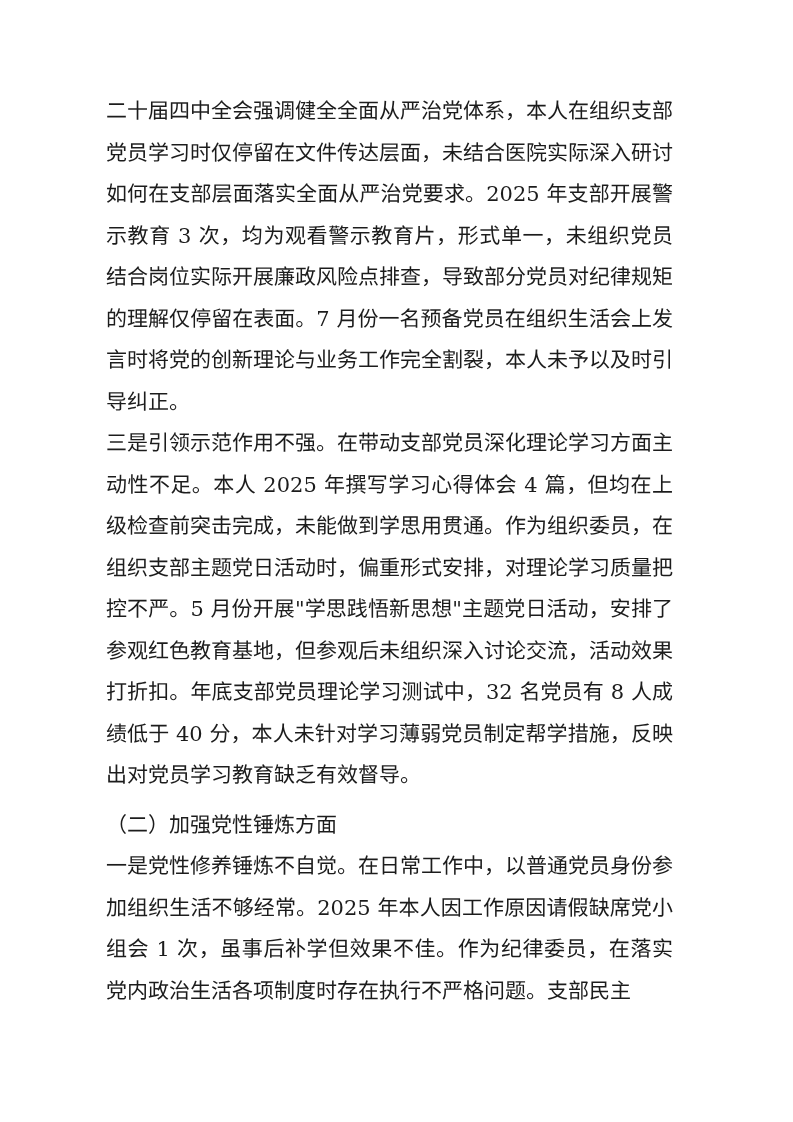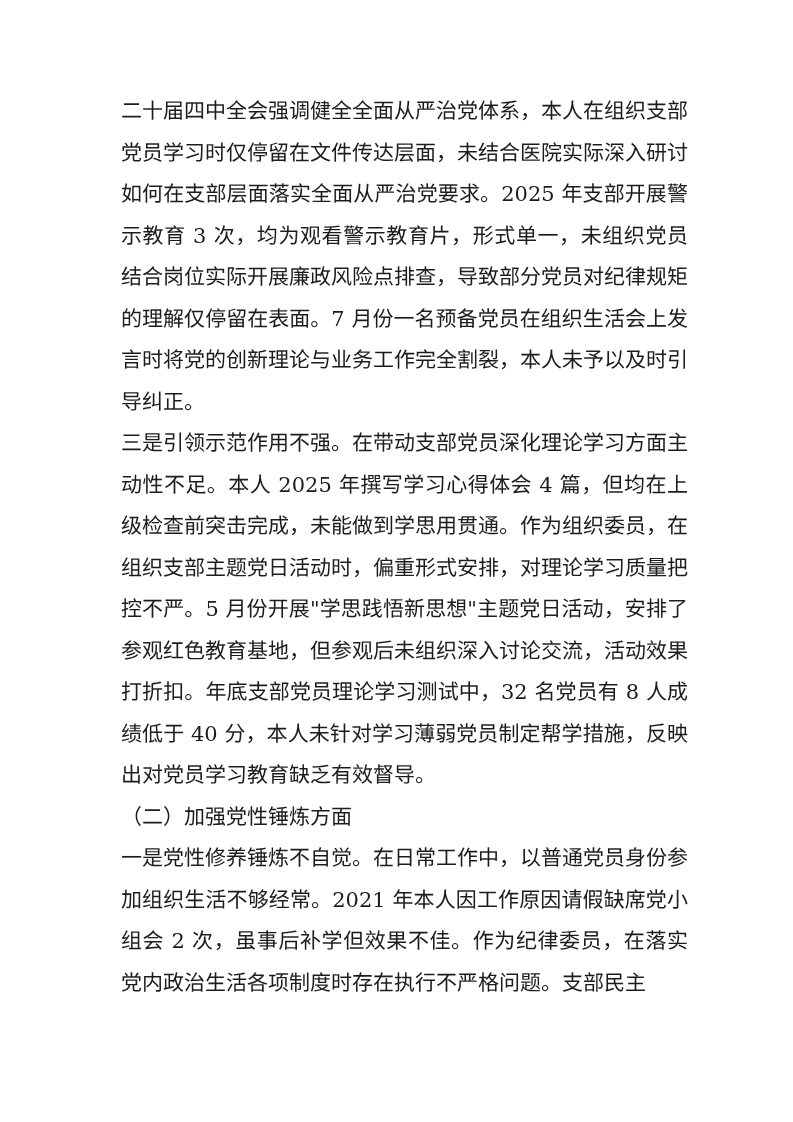--- a/index.html
+++ b/index.html
@@ -17,42 +17,43 @@
   .page {
     position: absolute;
     left: 0;
     top: 0;
     width: 793px;
     height: 1122px;
     background: #ffffff;
   }
   .text-block {
     position: absolute;
-    left: 121px;
+    left: 106px;
     top: 91px;
     width: 567px;
     color: #1c1c1c;
     font-size: 21px;
     line-height: 41.5px;
     text-align: justify;
     word-break: break-all;
     overflow-wrap: break-word;
   }
   .text-block p {
     margin: 0;
     padding: 0;
     text-indent: 0;
   }
   .text-block p.heading {
     text-align: left;
+    margin-top: 8px;
   }
 </style>
 </head>
 <body>
 
 <div class="page">
   <div class="text-block">
     <p>二十届四中全会强调健全全面从严治党体系，本人在组织支部党员学习时仅停留在文件传达层面，未结合医院实际深入研讨如何在支部层面落实全面从严治党要求。2025 年支部开展警示教育 3 次，均为观看警示教育片，形式单一，未组织党员结合岗位实际开展廉政风险点排查，导致部分党员对纪律规矩的理解仅停留在表面。7 月份一名预备党员在组织生活会上发言时将党的创新理论与业务工作完全割裂，本人未予以及时引导纠正。</p>
     <p>三是引领示范作用不强。在带动支部党员深化理论学习方面主动性不足。本人 2025 年撰写学习心得体会 4 篇，但均在上级检查前突击完成，未能做到学思用贯通。作为组织委员，在组织支部主题党日活动时，偏重形式安排，对理论学习质量把控不严。5 月份开展"学思践悟新思想"主题党日活动，安排了参观红色教育基地，但参观后未组织深入讨论交流，活动效果打折扣。年底支部党员理论学习测试中，32 名党员有 8 人成绩低于 40 分，本人未针对学习薄弱党员制定帮学措施，反映出对党员学习教育缺乏有效督导。</p>
     <p class="heading">（二）加强党性锤炼方面</p>
-    <p>一是党性修养锤炼不自觉。在日常工作中，以普通党员身份参加组织生活不够经常。2021 年本人因工作原因请假缺席党小组会 2 次，虽事后补学但效果不佳。作为纪律委员，在落实党内政治生活各项制度时存在执行不严格问题。支部民主</p>
+    <p>一是党性修养锤炼不自觉。在日常工作中，以普通党员身份参加组织生活不够经常。2025 年本人因工作原因请假缺席党小组会 1 次，虽事后补学但效果不佳。作为纪律委员，在落实党内政治生活各项制度时存在执行不严格问题。支部民主</p>
   </div>
 </div>
 
 </body></html>

